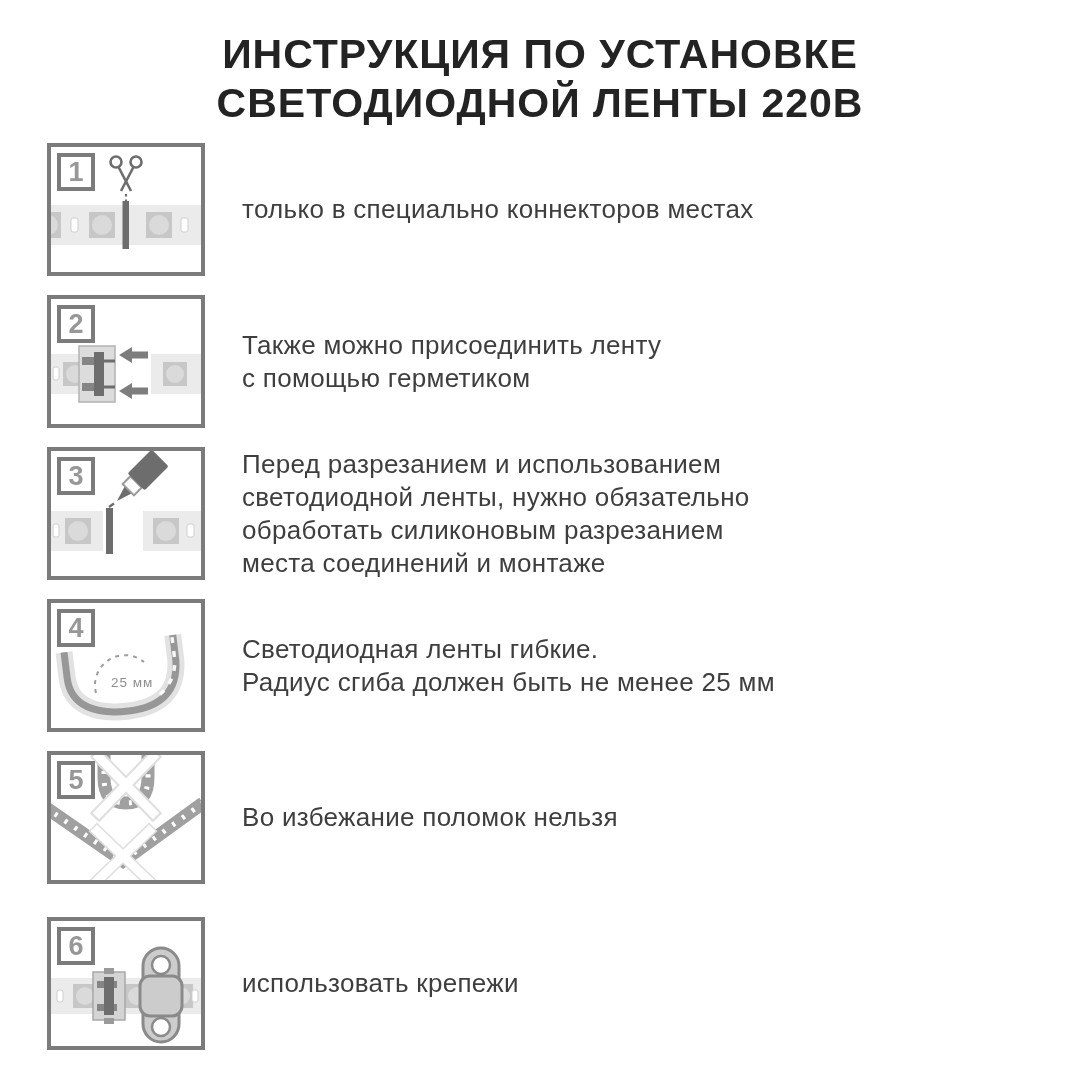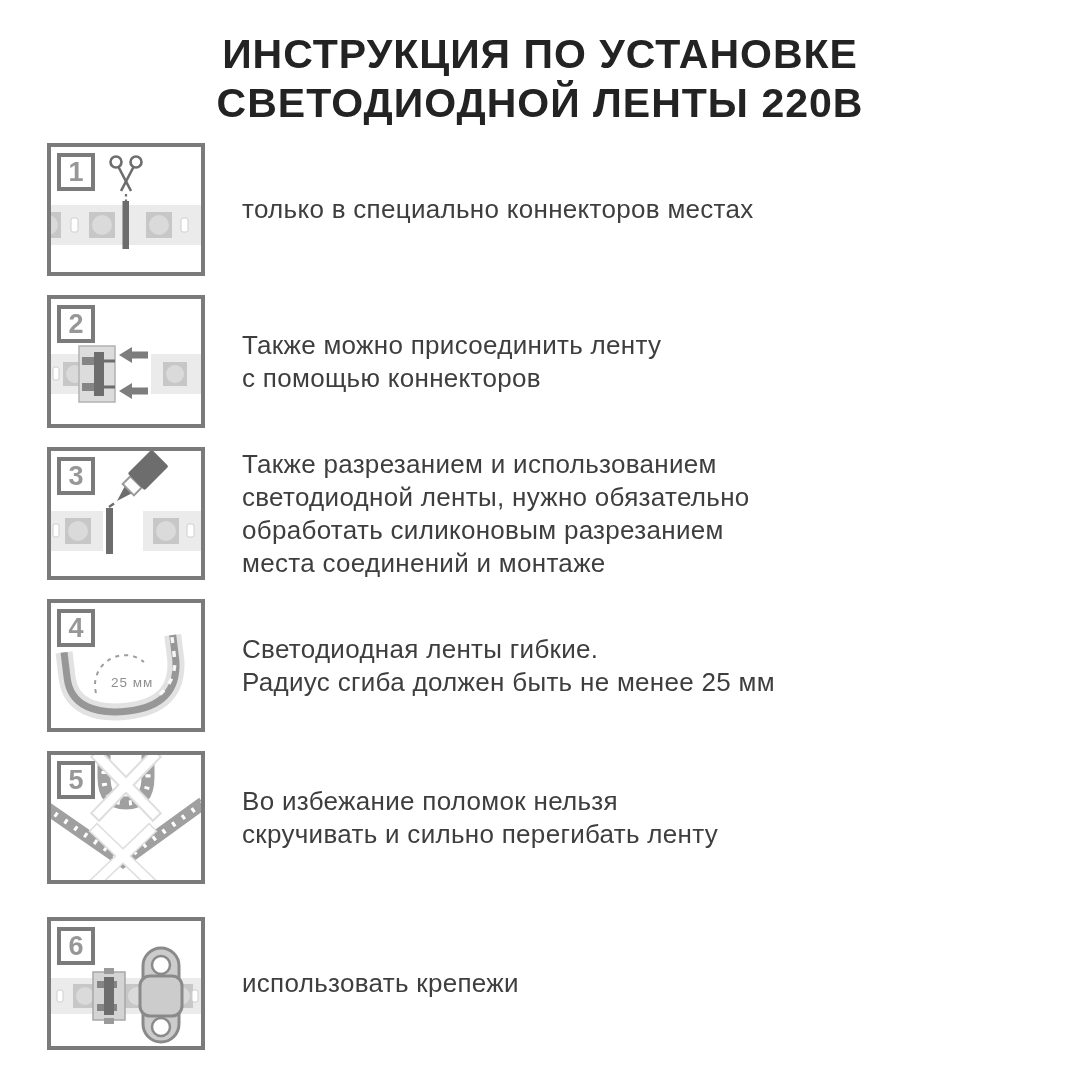--- a/index.html
+++ b/index.html
@@ -105,21 +105,21 @@
               <rect x="81" y="52.5" width="16" height="7"></rect>
           </g>
           <g fill="#7d7d7d" transform="translate(0,36)">
             <polygon points="68,56 81,48 81,64"></polygon>
               <rect x="81" y="52.5" width="16" height="7"></rect>
           </g>
         </svg>
       </div>
       <div class="step-text">
         <div>Также можно присоединить ленту</div>
-        <div>с помощью коннекторов</div>
+        <div>с помощью герметиком</div>
       </div>
     </div>
 
     <div class="step">
       <div class="iconbox">
         <div class="badge">
           <span>3</span>
         </div>
         <svg class="art" viewBox="0 0 150 125">
           <rect x="0" y="60" width="52" height="40" fill="#ebebeb"></rect>
@@ -137,21 +137,21 @@
           <rect x="136" y="73" width="7" height="13" rx="2" fill="#ffffff" stroke="#cfcfcf"></rect>
           <g transform="translate(66,50) rotate(-45)">
             <polygon points="0,0 16,-5 16,5" fill="#6d6d6d"></polygon>
             <rect x="16" y="-8" width="11" height="16" fill="#fdfdfd" stroke="#9a9a9a" stroke-width="2"></rect>
             <rect x="27" y="-12" width="34" height="24" rx="2" fill="#6d6d6d"></rect>
           </g>
           <line x1="58" y1="56" x2="63" y2="52.5" stroke="#6d6d6d" stroke-width="2.5"></line>
         </svg>
       </div>
       <div class="step-text">
-        <div>Также разрезанием и использованием</div>
+        <div>Перед разрезанием и использованием</div>
         <div>светодиодной ленты, нужно обязательно</div>
         <div>обработать силиконовым разрезанием</div>
         <div>места соединений и монтаже</div>
       </div>
     </div>
 
     <div class="step">
       <div class="iconbox">
         <div class="badge">
           <span>4</span>
@@ -195,21 +195,20 @@
           <g stroke-linecap="square" fill="none">
             <line x1="46" y1="76" x2="98" y2="126" stroke="#dedede" stroke-width="12"></line>
             <line x1="98" y1="76" x2="46" y2="126" stroke="#dedede" stroke-width="12"></line>
             <line x1="46" y1="76" x2="98" y2="126" stroke="#ffffff" stroke-width="9"></line>
             <line x1="98" y1="76" x2="46" y2="126" stroke="#ffffff" stroke-width="9"></line>
           </g>
         </svg>
       </div>
       <div class="step-text">
         <div>Во избежание поломок нельзя</div>
-        <div>скручивать и сильно перегибать ленту</div>
       </div>
     </div>
 
     <div class="step">
       <div class="iconbox">
         <div class="badge">
           <span>6</span>
         </div>
         <svg class="art" viewBox="0 0 150 125">
           <rect x="0" y="57" width="150" height="36" fill="#ebebeb"></rect>

